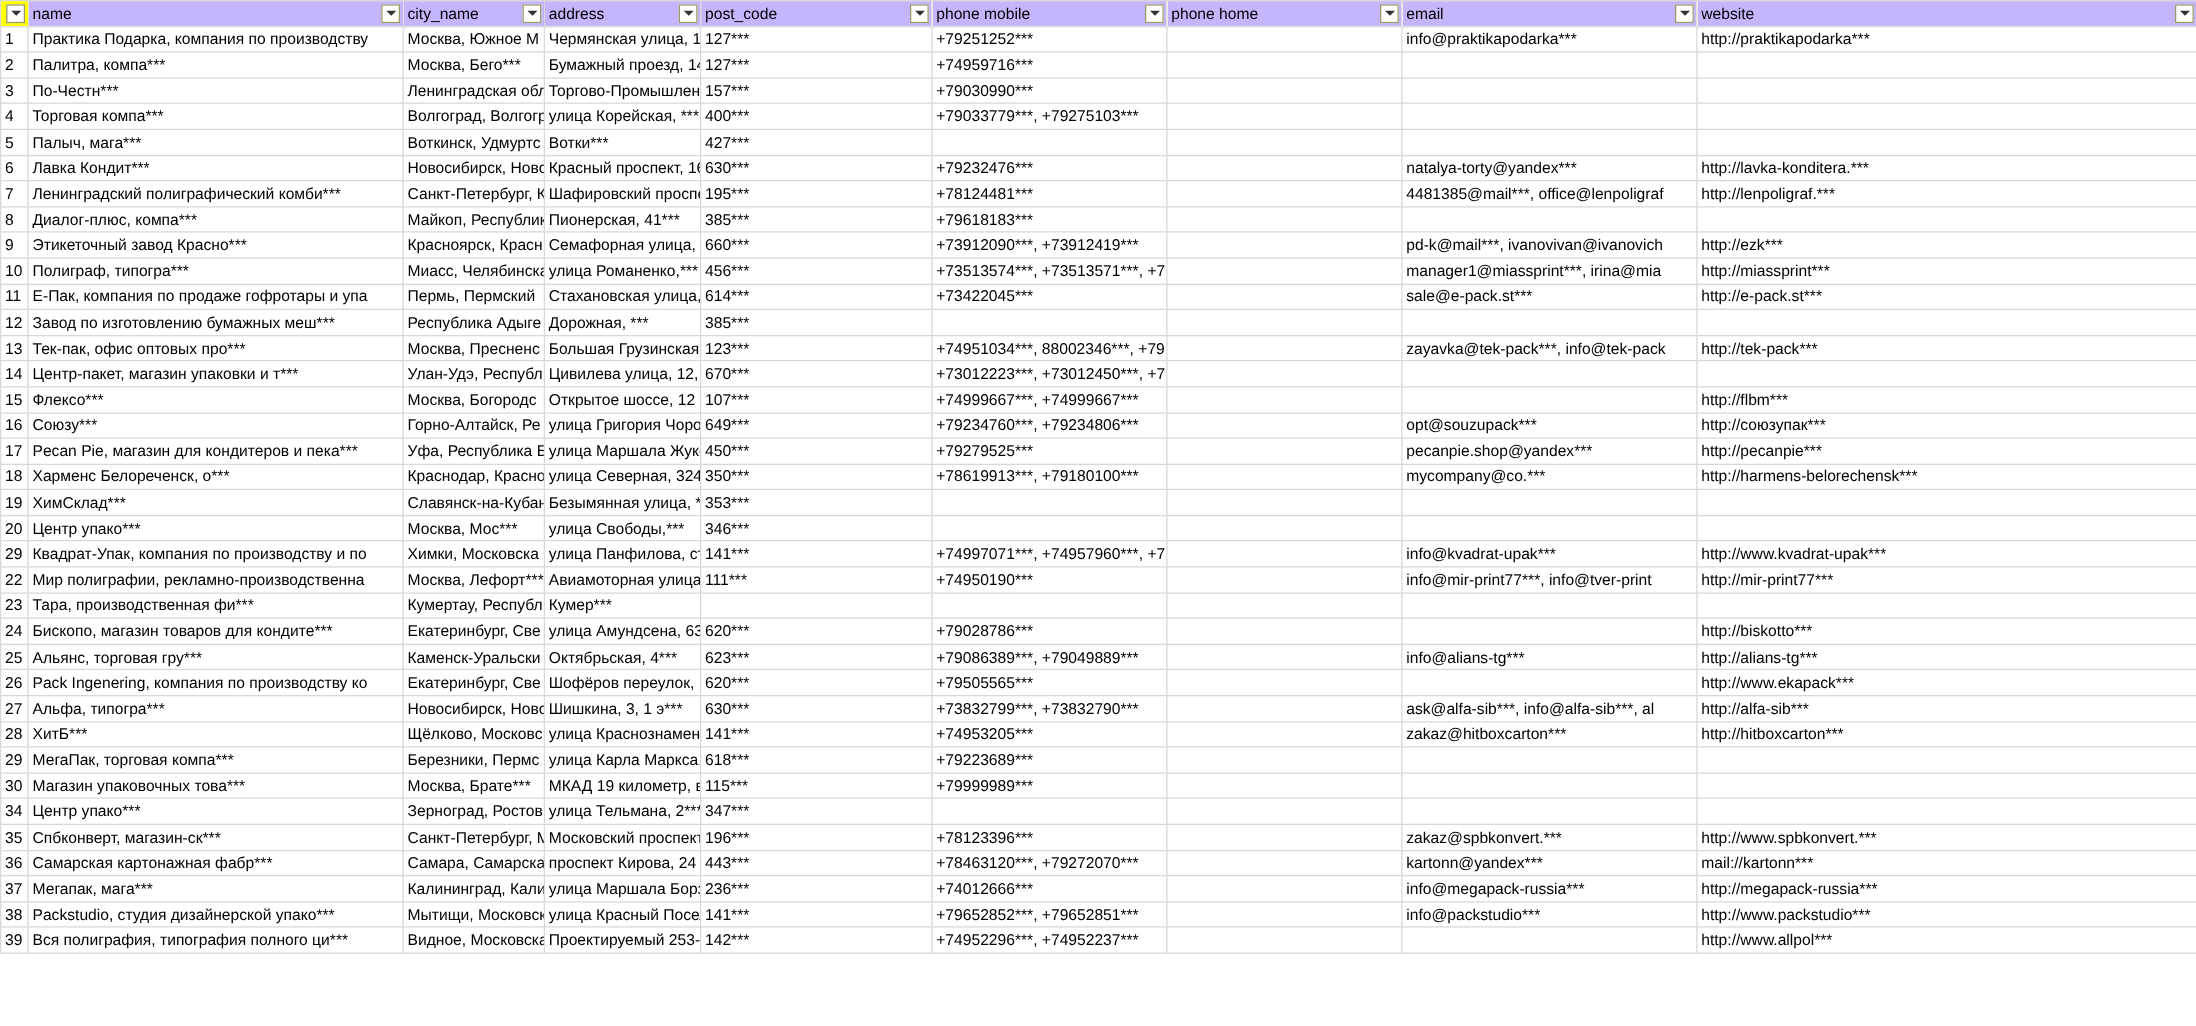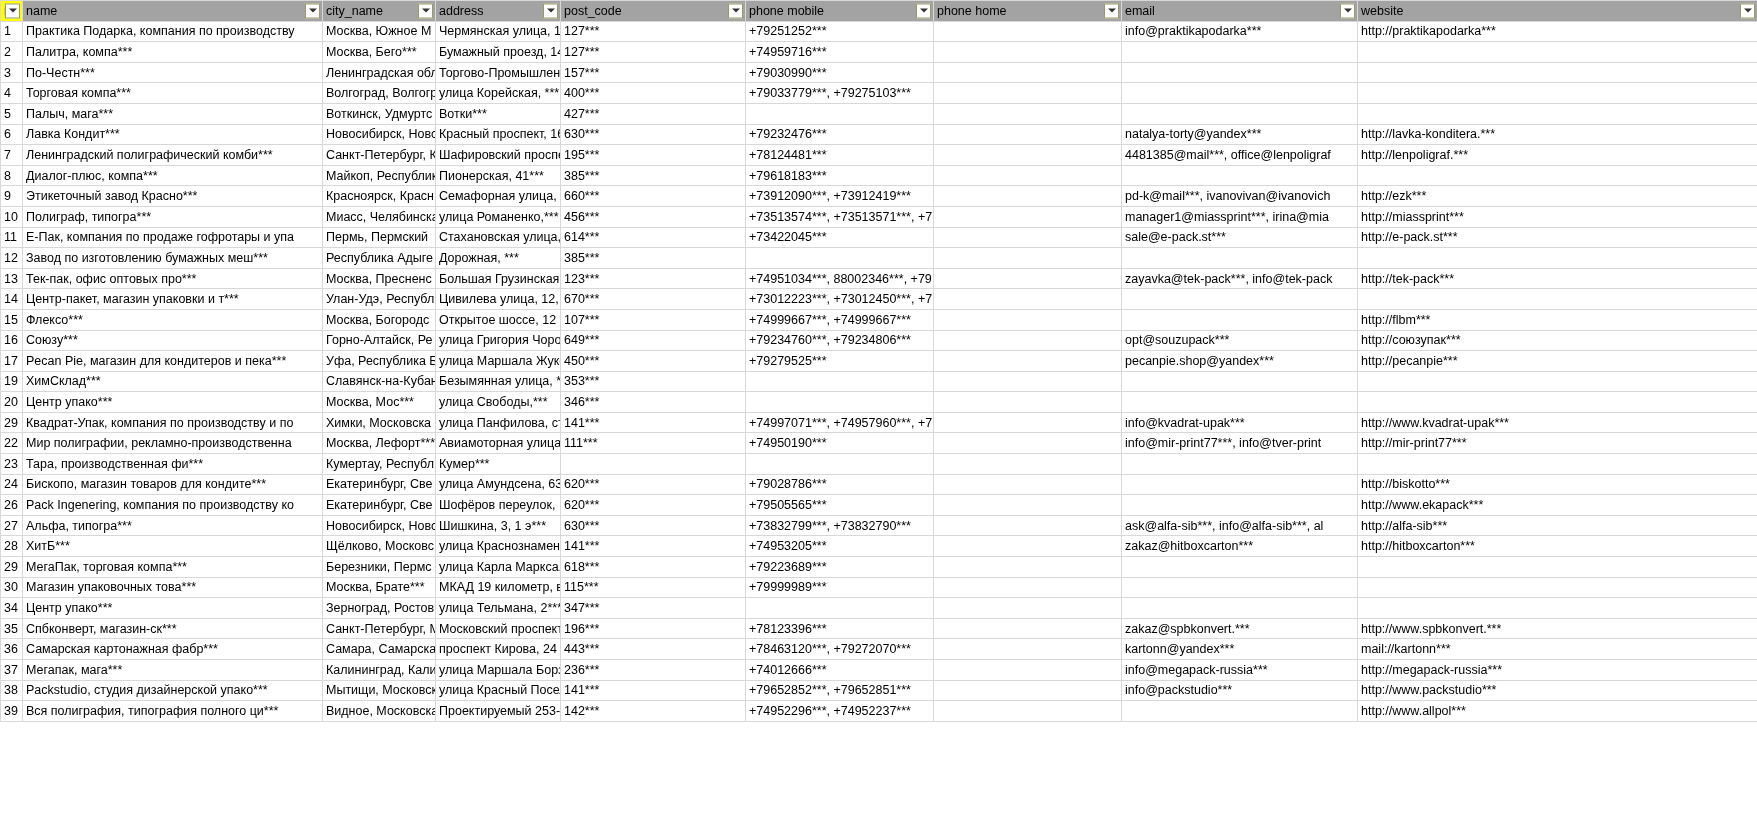--- a/index.html
+++ b/index.html
@@ -27,21 +27,21 @@
     padding: 0 3px;
     height: 20.6px;
     overflow: hidden;
     white-space: nowrap;
     text-overflow: clip;
     vertical-align: middle;
     font-weight: normal;
     text-align: left;
   }
   thead th {
-    background: #a3a3a3;
+    background: #c4b5fd;
     border: 1px solid #c9c900;
     font-size: 12.5px;
     color: #000;
     position: relative;
     padding-right: 18px;
   }
   thead th.rownum-head {
     background: #ffff00;
     padding-right: 3px;
   }
@@ -340,20 +340,31 @@
           <td>Pecan Pie, магазин для кондитеров и пека***</td>
           <td>Уфа, Республика Ба</td>
           <td>улица Маршала Жуко</td>
           <td>450***</td>
           <td>+79279525***</td>
           <td></td>
           <td>pecanpie.shop@yandex***</td>
           <td>http://pecanpie***</td>
         </tr>
         <tr>
+          <td class="rownum">18</td>
+          <td>Харменс Белореченск, о***</td>
+          <td>Краснодар, Красно</td>
+          <td>улица Северная, 324</td>
+          <td>350***</td>
+          <td>+78619913***, +79180100***</td>
+          <td></td>
+          <td>mycompany@co.***</td>
+          <td>http://harmens-belorechensk***</td>
+        </tr>
+        <tr>
           <td class="rownum">19</td>
           <td>ХимСклад***</td>
           <td>Славянск-на-Кубан</td>
           <td>Безымянная улица, *</td>
           <td>353***</td>
           <td></td>
           <td></td>
           <td></td>
           <td></td>
         </tr>
@@ -406,20 +417,31 @@
           <td>Бископо, магазин товаров для кондите***</td>
           <td>Екатеринбург, Све</td>
           <td>улица Амундсена, 63,</td>
           <td>620***</td>
           <td>+79028786***</td>
           <td></td>
           <td></td>
           <td>http://biskotto***</td>
         </tr>
         <tr>
+          <td class="rownum">25</td>
+          <td>Альянс, торговая гру***</td>
+          <td>Каменск-Уральски</td>
+          <td>Октябрьская, 4***</td>
+          <td>623***</td>
+          <td>+79086389***, +79049889***</td>
+          <td></td>
+          <td>info@alians-tg***</td>
+          <td>http://alians-tg***</td>
+        </tr>
+        <tr>
           <td class="rownum">26</td>
           <td>Pack Ingenering, компания по производству ко</td>
           <td>Екатеринбург, Све</td>
           <td>Шофёров переулок,</td>
           <td>620***</td>
           <td>+79505565***</td>
           <td></td>
           <td></td>
           <td>http://www.ekapack***</td>
         </tr>

